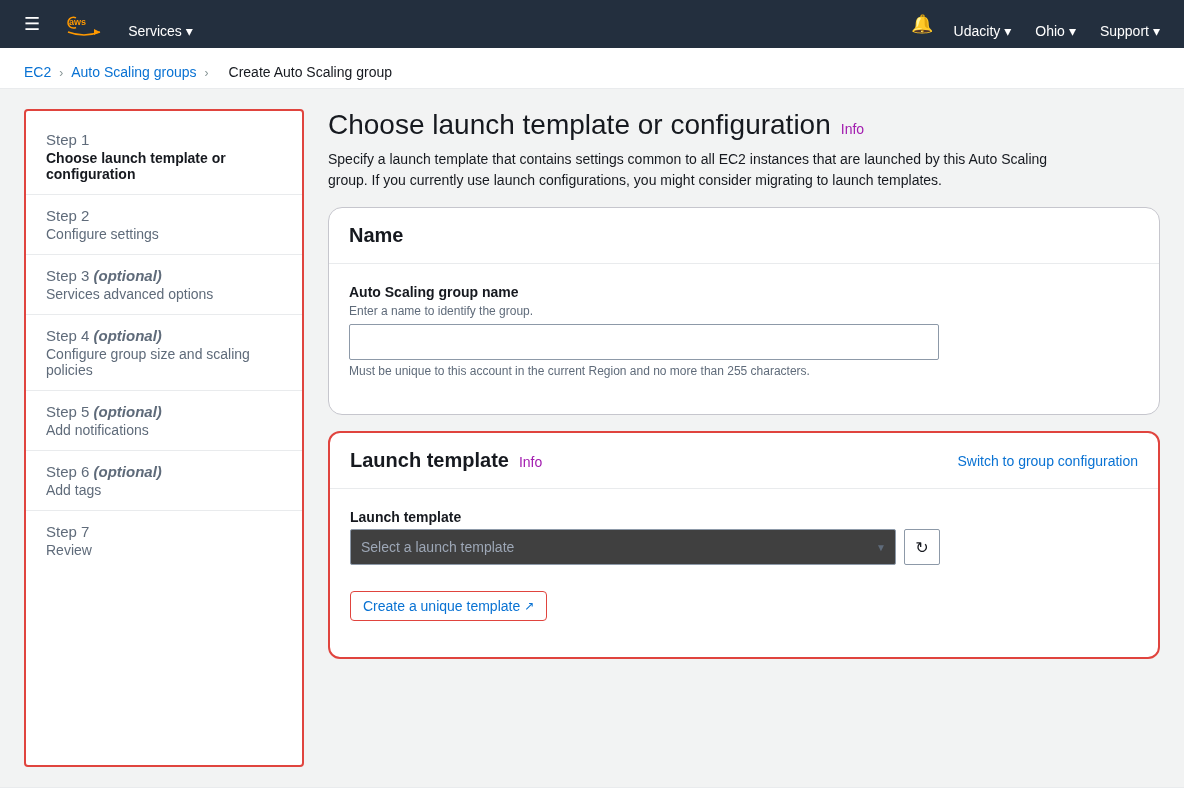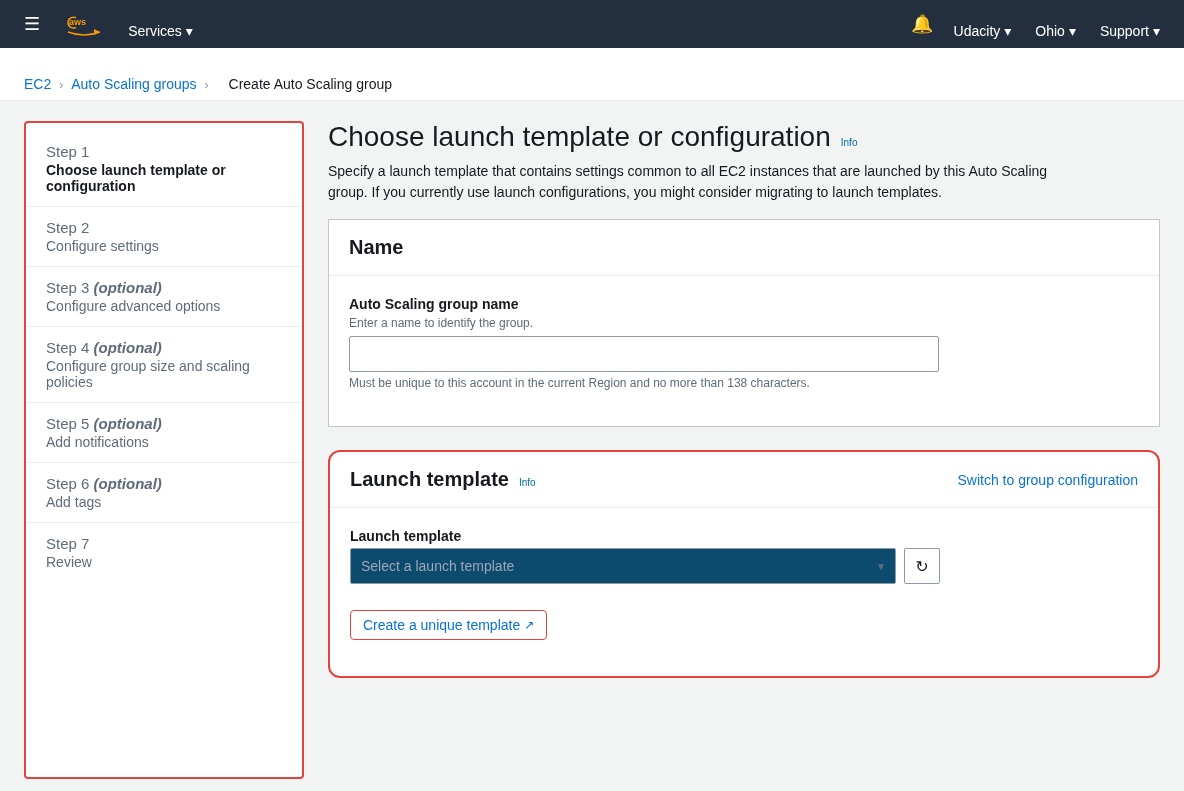--- a/index.html
+++ b/index.html
@@ -46,21 +46,21 @@
       font-size: 18px;
       cursor: pointer;
       padding: 4px 8px;
     }
 
     
     .breadcrumb {
       display: flex;
       align-items: flex-end;
       gap: 8px;
-      padding: 28px 24px 8px 24px;
+      padding: 16px 24px 8px 24px;
       font-size: 14px;
       background: #fff;
       border-bottom: 1px solid #e9ebed;
     }
     .breadcrumb-link { color: #0972d3; cursor: pointer; text-decoration: none; }
     .breadcrumb-sep { color: #879596; font-size: 12px; }
     .breadcrumb-current { color: #16191f; margin-left: 12px; }
 
     
     .main-layout {
@@ -104,38 +104,38 @@
       align-items: baseline;
       gap: 10px;
       margin-bottom: 8px;
     }
     .page-title {
       font-size: 28px;
       font-weight: 300;
       color: #16191f;
     }
     .info-link {
-      color: #0369a1;
-      font-size: 10px;
+      color: #a21caf;
+      font-size: 14px;
       cursor: pointer;
       text-decoration: none;
     }
     .page-desc {
       font-size: 14px;
       color: #16191f;
       line-height: 1.5;
       max-width: 740px;
     }
 
     
     .card {
       background: #fff;
       border: 1px solid #c6c6cd;
-      border-radius: 0;
-      margin-bottom: 23px;
+      border-radius: 14px;
+      margin-bottom: 16px;
       overflow: hidden;
     }
     .card-header {
       padding: 16px 20px;
       border-bottom: 1px solid #e9ebed;
     }
     .card-header h2 {
       font-size: 20px;
       font-weight: 700;
       color: #16191f;
@@ -218,21 +218,21 @@
       position: relative;
     }
     .select-input {
       width: 100%;
       height: 36px;
       border: 1px solid #8d99a8;
       border-radius: 2px;
       padding: 0 36px 0 10px;
       font-size: 14px;
       color: #9da7b6;
-      background: #0c4a6e;
+      background: #404040;
       appearance: none;
       cursor: pointer;
       outline: none;
     }
     .select-arrow {
       position: absolute;
       right: 10px;
       top: 50%;
       transform: translateY(-50%);
       pointer-events: none;
@@ -354,21 +354,21 @@
           <div class="step-title active">Choose launch template or configuration</div>
         </div>
 
         <div class="step-item">
           <div class="step-label">Step 2</div>
           <div class="step-title">Configure settings</div>
         </div>
 
         <div class="step-item">
           <div class="step-label">Step 3 <em>(optional)</em></div>
-          <div class="step-title">Configure advanced options</div>
+          <div class="step-title">Services advanced options</div>
         </div>
 
         <div class="step-item">
           <div class="step-label">Step 4 <em>(optional)</em></div>
           <div class="step-title">Configure group size and scaling policies</div>
         </div>
 
         <div class="step-item">
           <div class="step-label">Step 5 <em>(optional)</em></div>
           <div class="step-title">Add notifications</div>
@@ -397,21 +397,21 @@
 
         <div class="card">
           <div class="card-header">
             <h2>Name</h2>
           </div>
           <div class="card-body">
             <div class="form-group">
               <label class="form-label">Auto Scaling group name</label>
               <div class="form-hint">Enter a name to identify the group.</div>
               <input type="text" class="form-input" style="">
-              <div class="form-note">Must be unique to this account in the current Region and no more than 138 characters.</div>
+              <div class="form-note">Must be unique to this account in the current Region and no more than 255 characters.</div>
             </div>
           </div>
         </div>
 
         <div class="launch-template-card">
           <div class="launch-template-header">
             <div class="launch-template-title-row">
               <span class="launch-template-title">Launch template</span>
               <a class="info-link">Info</a>
             </div>

